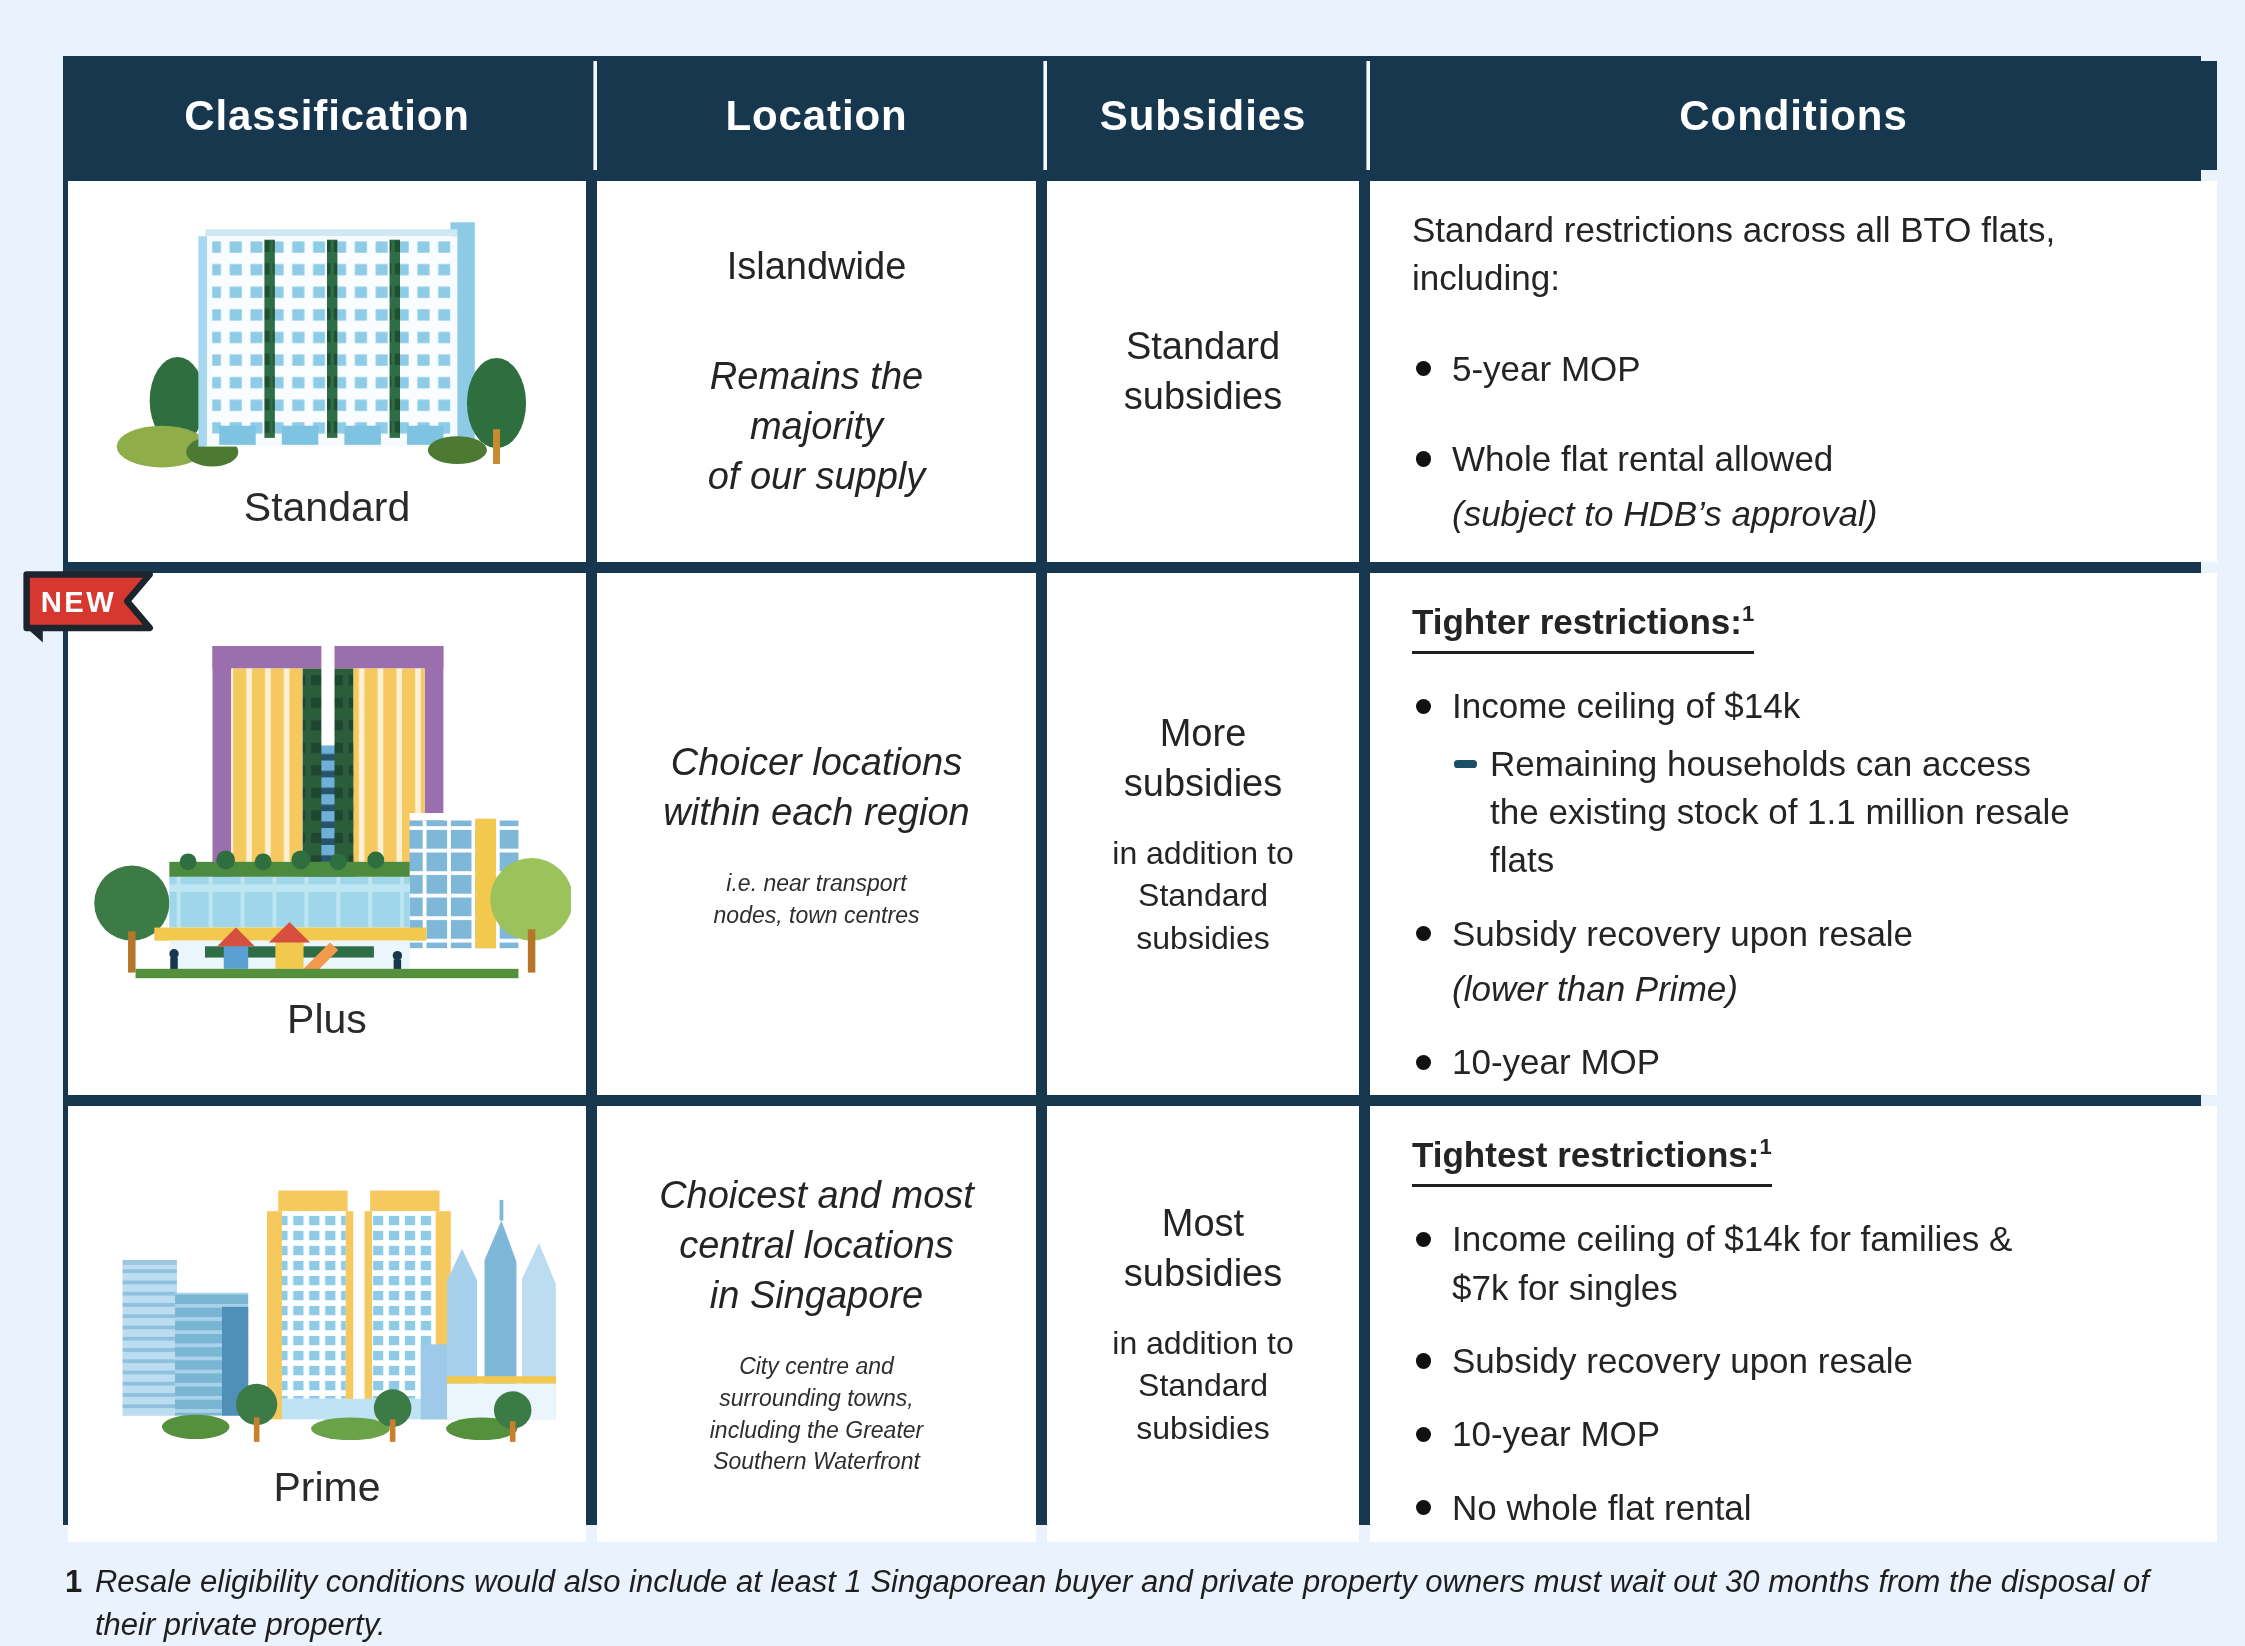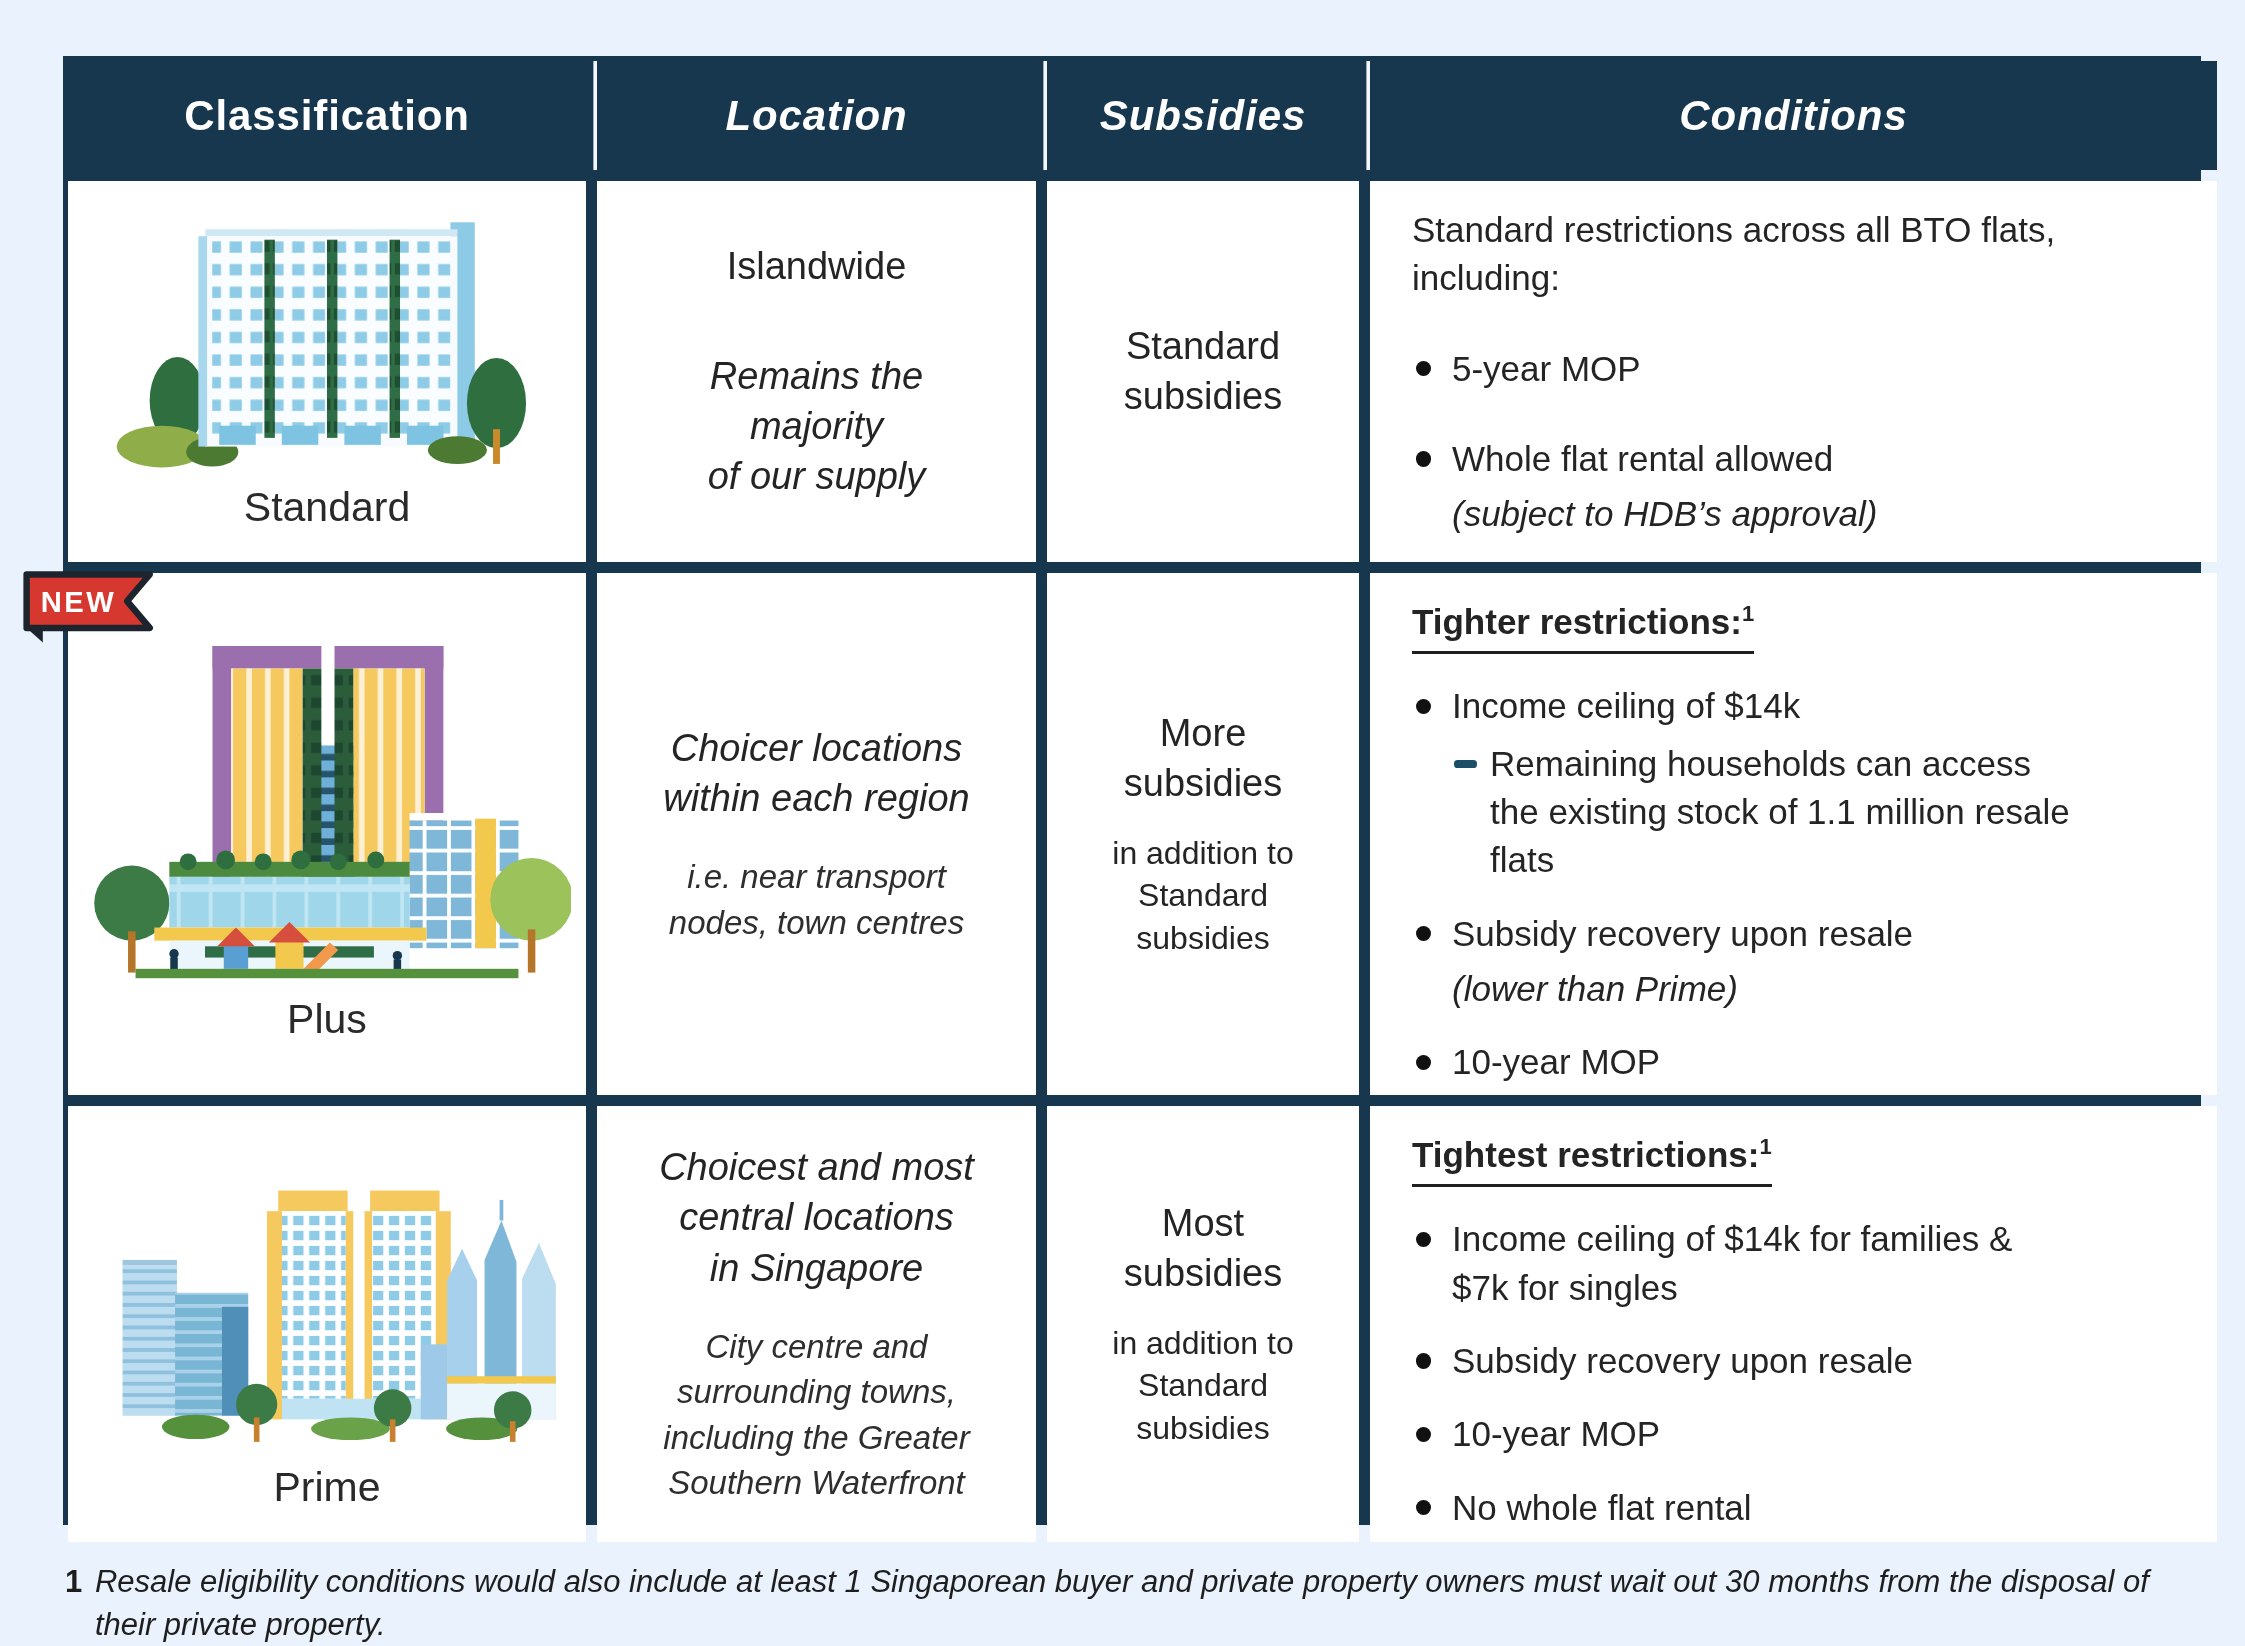--- a/index.html
+++ b/index.html
@@ -22,30 +22,30 @@
     grid-template-rows:109px 381px 522px 436px;
     gap:11px;
     box-sizing:border-box;
   }
   .cell{background:#ffffff;overflow:hidden;box-sizing:border-box;}
   .head{
     background:#17374f;color:#ffffff;
     display:flex;align-items:center;justify-content:center;
     font-size:42px;font-weight:700;letter-spacing:0.9px;
   }
-  .head.sep{box-shadow:-3.6px 0 0 0 #f4f8fd;font-style:italic;}
+  .head.sep{box-shadow:-3.6px 0 0 0 #f4f8fd;}
   
   .cls{display:flex;flex-direction:column;align-items:center;justify-content:center;padding:5.4px 0;}
   .cls-label{font-size:41px;color:#2a2a2a;margin-top:9px;}
   
   .mid{display:flex;flex-direction:column;align-items:center;justify-content:center;text-align:center;}
   .loc-primary{font-size:38px;line-height:1.3;margin-bottom:60px;}
   .line{display:block;white-space:nowrap;}
   .loc-main{font-size:38px;line-height:1.32;font-style:italic;}
-  .loc-note{font-size:33px;font-style:italic;line-height:1.38;margin-top:31px;color:#2e2e2e;}
+  .loc-note{font-size:23px;font-style:italic;line-height:1.38;margin-top:31px;color:#2e2e2e;}
   .sub-main{font-size:38px;line-height:1.3;}
   .sub-note{font-size:32px;line-height:1.32;margin-top:24px;}
   
   .cond{padding:25px 23.5px 18px 42px;font-size:35px;line-height:1.38;}
   .cond-intro{margin-bottom:5.4px;}
   .cond-heading{display:inline-block;font-weight:700;border-bottom:3.6px solid #1f1f1f;padding-bottom:4.5px;margin-bottom:3.6px;}
   .cond-heading sup{font-size:22px;}
   .bullet{display:flex;margin-top:25px;}
   .r1 .bullet{margin-top:42px;}
   .b-dot{flex:0 0 40px;position:relative;}

